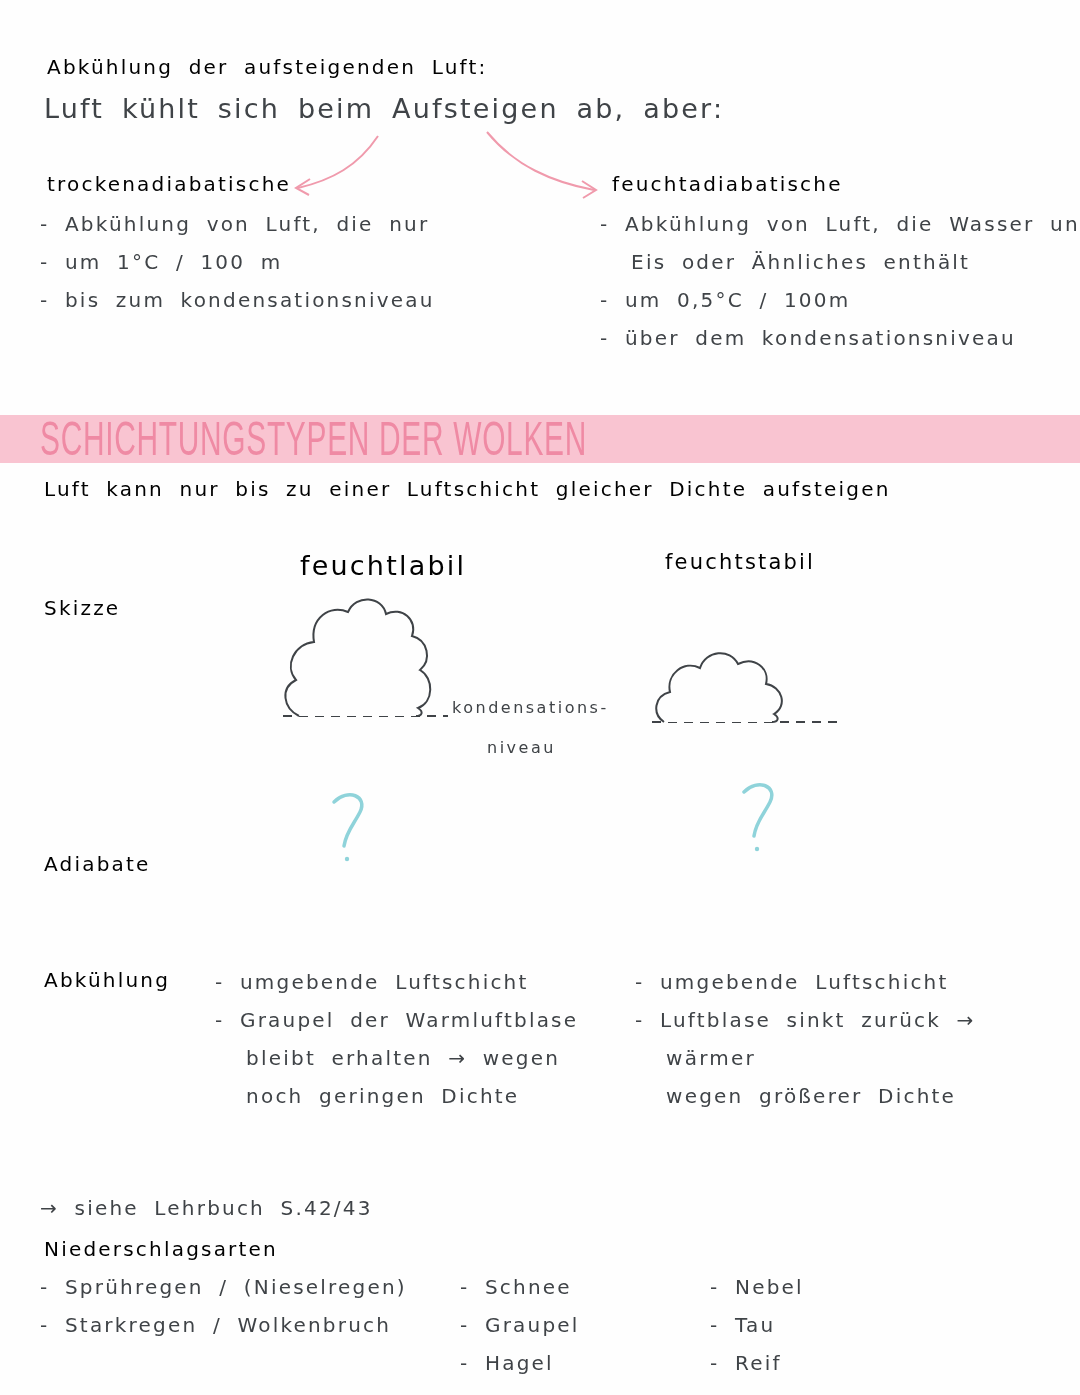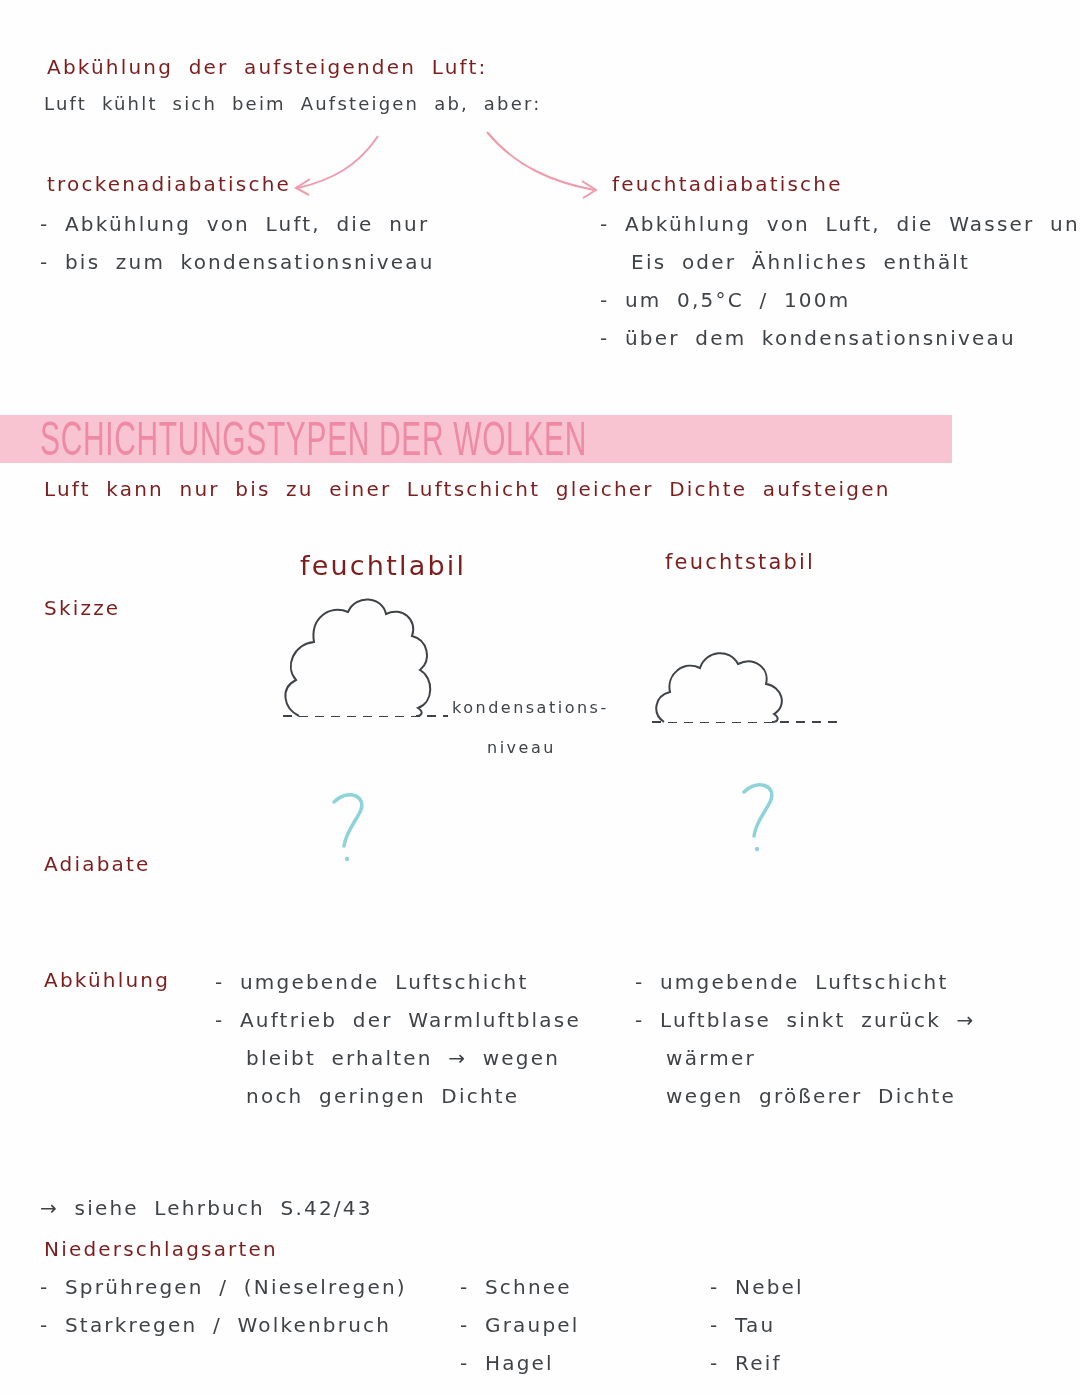--- a/index.html
+++ b/index.html
@@ -10,26 +10,26 @@
     font-family:"DejaVu Sans", sans-serif;
     color:#3f4347;
     overflow:hidden;
   }
   .hw{
     font-size:20px;
     letter-spacing:2.2px;
     word-spacing:7px;
     white-space:pre;
   }
-  .pink{color:#7f1d1d;}
+  .pink{color:#000000;}
   .ink{color:#3f4347;}
   .abs{position:absolute;}
   .lines .line{line-height:38px;}
   .banner{
-    position:absolute;left:0;top:415px;width:952px;height:48px;
+    position:absolute;left:0;top:415px;width:1080px;height:48px;
     background:#f9c4d1;
     display:flex;align-items:center;
   }
   .banner-title{
     margin-left:40px;
     font-family:"Liberation Sans", sans-serif;
     font-size:44px;
     color:#ef8aa4;
     letter-spacing:1px;
     transform:scale(0.68,1.08);
@@ -38,36 +38,37 @@
   }
   svg{position:absolute;left:0;}
   .cond-label{font-size:16px;letter-spacing:2.5px;}
 </style>
 </head>
 <body>
 
 <div class="page">
 
   <div class="abs hw pink" style="left:47px;top:55px;">Abkühlung der aufsteigenden Luft:</div>
-  <div class="abs hw ink" style="left:44px;top:93px;font-size:18px;">Luft kühlt sich beim Aufsteigen ab, aber:</div>
+  <div class="abs hw ink" style="left:44px;top:93px;font-size:27px;">Luft kühlt sich beim Aufsteigen ab, aber:</div>
 
   <svg style="top:118px;" width="1080" height="95">
     <g>
       <path d="M 378 18 C 358 48, 332 62, 298 70" stroke="#f09aac" stroke-width="2" fill="none"></path>
       <path d="M 310 61 L 296 70 L 309 77" stroke="#f09aac" stroke-width="2" fill="none"></path>
     </g>
     <g>
       <path d="M 487 14 C 515 48, 552 64, 594 72" stroke="#f09aac" stroke-width="2" fill="none"></path>
       <path d="M 582 63 L 596 72 L 583 80" stroke="#f09aac" stroke-width="2" fill="none"></path>
     </g>
   </svg>
 
   <div class="abs hw pink" style="left:47px;top:172px;">trockenadiabatische</div>
   <div class="abs lines" style="left:40px;top:205px;">
     <div class="hw ink line">- Abkühlung von Luft, die nur</div>
+    <div class="hw ink line">- um 1°C / 100 m</div>
     <div class="hw ink line">- bis zum kondensationsniveau</div>
   </div>
 
   <div class="abs hw pink" style="left:612px;top:172px;">feuchtadiabatische</div>
   <div class="abs lines" style="left:600px;top:205px;">
     <div class="hw ink line">- Abkühlung von Luft, die Wasser und</div>
     <div class="hw ink line">  Eis oder Ähnliches enthält</div>
     <div class="hw ink line">- um 0,5°C / 100m</div>
     <div class="hw ink line">- über dem kondensationsniveau</div>
   </div>
@@ -119,21 +120,21 @@
       <circle cx="757" cy="69" r="2.2" fill="#8fd3da"></circle>
     </g>
   </svg>
 
   <div class="abs hw pink" style="left:44px;top:852px;">Adiabate</div>
 
   <div class="abs hw pink" style="left:44px;top:968px;">Abkühlung</div>
 
   <div class="abs lines" style="left:215px;top:963px;">
     <div class="hw ink line">- umgebende Luftschicht</div>
-    <div class="hw ink line">- Auftrieb der Warmluftblase</div>
+    <div class="hw ink line">- Graupel der Warmluftblase</div>
     <div class="hw ink line">  bleibt erhalten → wegen</div>
     <div class="hw ink line">  noch geringen Dichte</div>
   </div>
 
   <div class="abs lines" style="left:635px;top:963px;">
     <div class="hw ink line">- umgebende Luftschicht</div>
     <div class="hw ink line">- Luftblase sinkt zurück →</div>
     <div class="hw ink line">  wärmer</div>
     <div class="hw ink line">  wegen größerer Dichte</div>
   </div>

